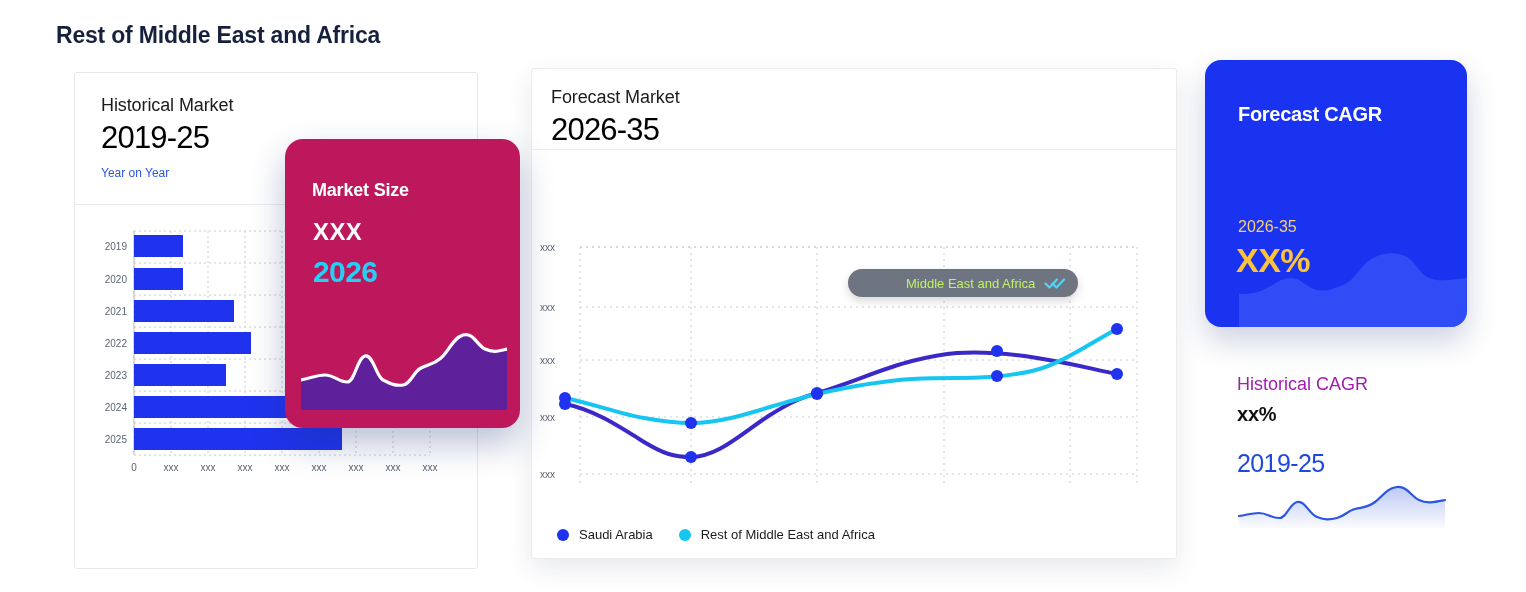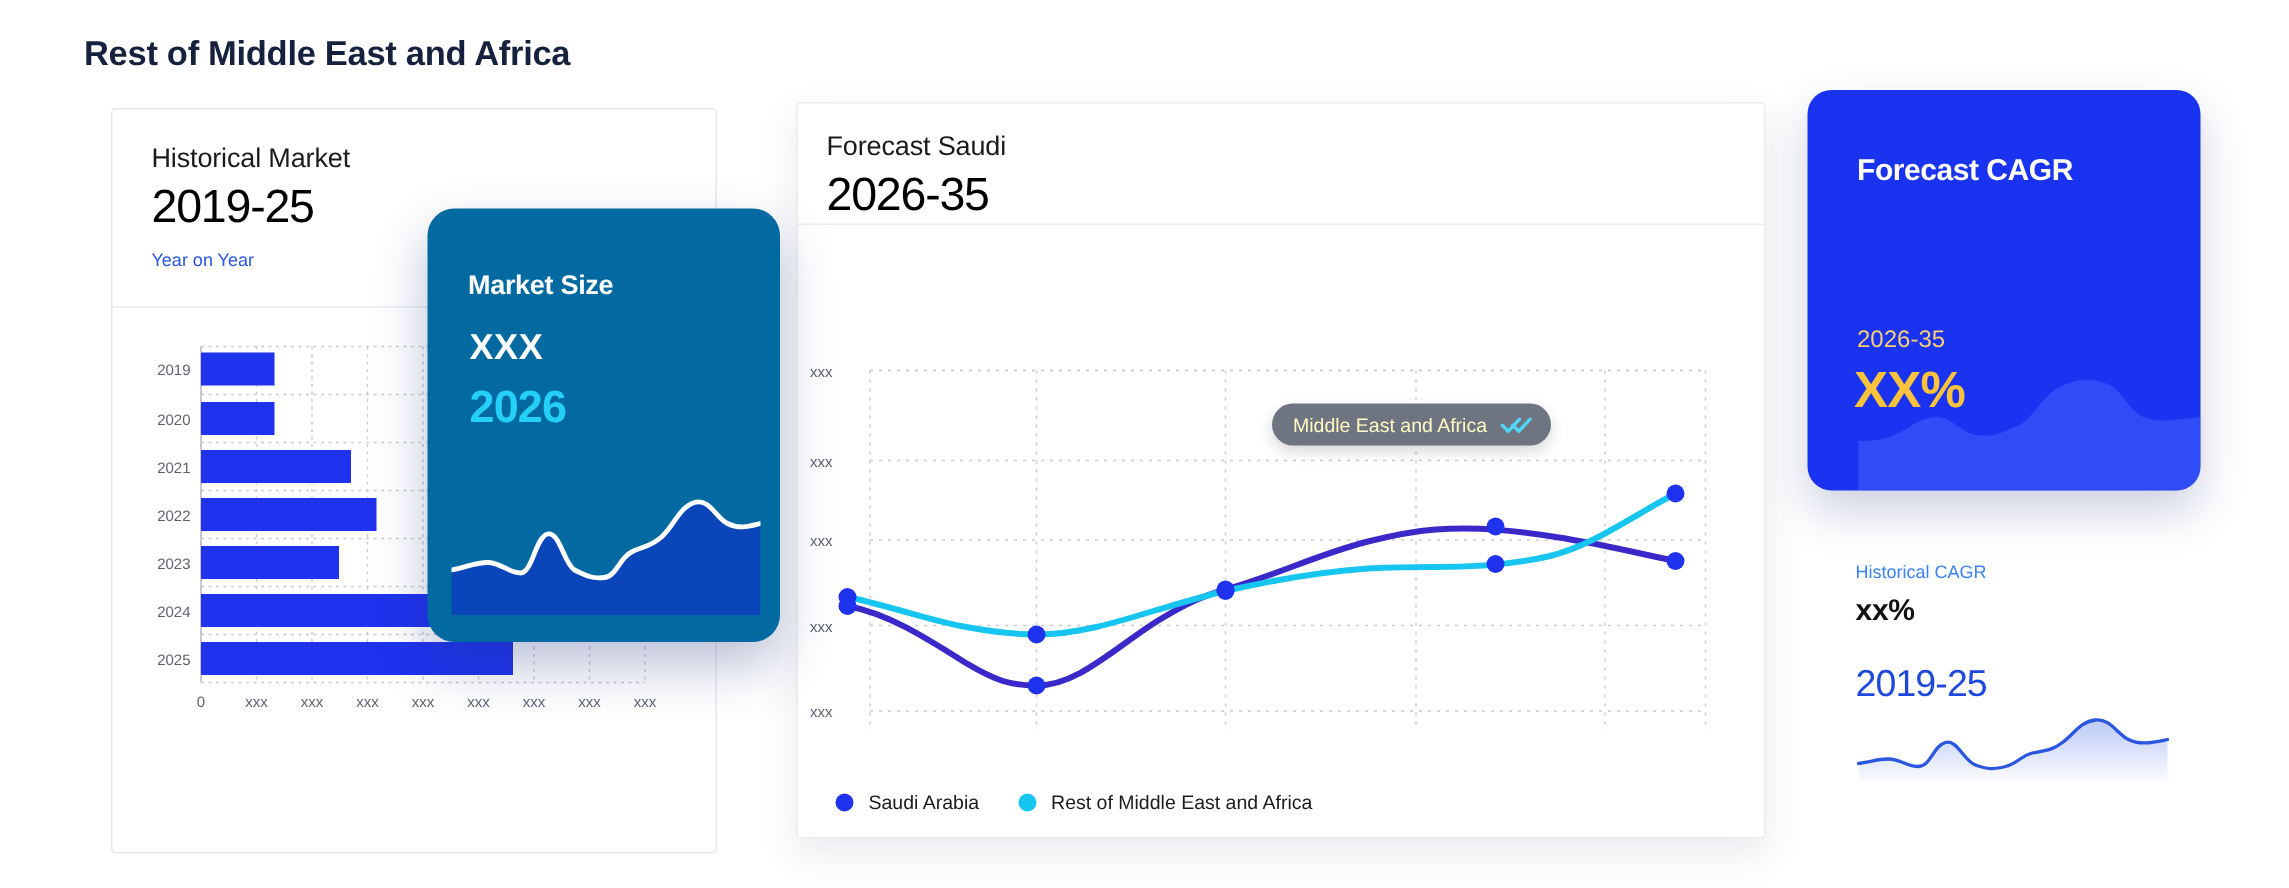--- a/index.html
+++ b/index.html
@@ -33,21 +33,21 @@
     position: absolute; left: 0; top: 131px; width: 100%; height: 1px; background: #e9ebef;
   }
   #bar-chart { position: absolute; left: 0; top: 140px; width: 404px; height: 300px; }
   .legend-dot { width: 12px; height: 12px; border-radius: 50%; display: inline-block; }
   .legend-label { font-size: 13px; font-weight: bold; color: #1b1b1b; }
 
   
   #market-size-card {
     position: absolute; left: 285px; top: 139px;
     width: 235px; height: 289px;
-    background: #0369a1;
+    background: #be185d;
     border-radius: 18px;
     box-shadow: 0 16px 34px rgba(30,50,120,0.30);
     overflow: hidden;
     z-index: 6;
   }
   #market-size-title {
     position: absolute; left: 27px; top: 41px;
     font-size: 18px; font-weight: bold; color: #ffffff; letter-spacing: -0.2px;
   }
   #market-size-value {
@@ -85,21 +85,21 @@
   #chart-tooltip {
     position: absolute; left: 848px; top: 269px;
     height: 28px;
     display: flex; align-items: center; gap: 9px;
     padding: 0 12px 0 14px;
     background: #6e7480;
     border-radius: 14px;
     box-shadow: 0 4px 10px rgba(0,0,0,0.16);
     z-index: 7;
   }
-  #tooltip-text { font-size: 13px; color: #fef9c3; white-space: nowrap; }
+  #tooltip-text { font-size: 13px; color: #bef264; white-space: nowrap; margin-left: 44px; }
 
   
   #forecast-cagr-card {
     position: absolute; left: 1205px; top: 60px;
     width: 262px; height: 267px;
     background: #1a33f0;
     border-radius: 16px;
     box-shadow: 0 14px 30px rgba(30,50,120,0.22);
     overflow: hidden;
   }
@@ -112,21 +112,21 @@
     font-size: 16px; color: #f7cf74;
   }
   #forecast-cagr-value {
     position: absolute; left: 31px; top: 181px;
     font-size: 34px; font-weight: bold; color: #fbc33c; letter-spacing: -0.5px;
   }
   #forecast-cagr-spark { position: absolute; left: 0; bottom: 0; width: 262px; height: 105px; }
 
   
   #historical-cagr-block { position: absolute; left: 1237px; top: 374px; width: 250px; }
-  #historical-cagr-title { font-size: 12px; color: #3b82f6; }
+  #historical-cagr-title { font-size: 18px; color: #a21caf; }
   #historical-cagr-value { font-size: 20px; font-weight: bold; color: #111; margin-top: 8px; letter-spacing: -0.2px; }
   #historical-cagr-period { font-size: 25px; font-weight: 500; color: #1f49dd; margin-top: 23px; letter-spacing: -0.6px; }
   #historical-cagr-spark { margin-top: 2px; width: 210px; height: 48px; display: block; }
 
   .axis-text { font-family: "Liberation Sans", sans-serif; fill: #5c6370; font-size: 10px; }
   .axis-text-bar { font-family: "Liberation Sans", sans-serif; fill: #5c6370; font-size: 10px; }
 </style>
 </head>
 <body>
 
@@ -207,21 +207,21 @@
   <div id="market-size-value">XXX</div>
   <div id="market-size-year">2026</div>
   <svg id="market-size-spark" viewBox="0 0 206 92" preserveAspectRatio="none">
     <path d="M0,62 C10,60 16,57 24,57 C33,57 38,64 46,64 C54,64 56,40 64,38 C72,36 75,58 82,62 C90,66 94,68 102,67 C110,66 112,54 120,50 C128,46 132,47 140,40 C148,33 152,20 162,17 C172,14 176,27 184,31 C192,35 198,33 206,31 L206,92 L0,92 Z" fill="#1128cf" opacity="0.55"></path>
     <path d="M0,62 C10,60 16,57 24,57 C33,57 38,64 46,64 C54,64 56,40 64,38 C72,36 75,58 82,62 C90,66 94,68 102,67 C110,66 112,54 120,50 C128,46 132,47 140,40 C148,33 152,20 162,17 C172,14 176,27 184,31 C192,35 198,33 206,31" fill="none" stroke="#ffffff" stroke-width="3.2" stroke-linecap="round" stroke-linejoin="round"></path>
   </svg>
 </div>
 
 <div id="forecast-card">
   <div id="forecast-header">
-    <div class="card-kicker">Forecast Saudi</div>
+    <div class="card-kicker">Forecast Market</div>
     <div class="card-period">2026-35</div>
   </div>
   <div id="forecast-divider"></div>
 
   <svg id="line-chart" viewBox="0 0 646 330">
 
     <g stroke="#c9ccd2" stroke-width="1" stroke-dasharray="2 4">
       <line x1="48" y1="90" x2="605" y2="90"></line>
       <line x1="48" y1="150" x2="605" y2="150"></line>
       <line x1="48" y1="203" x2="605" y2="203"></line>

